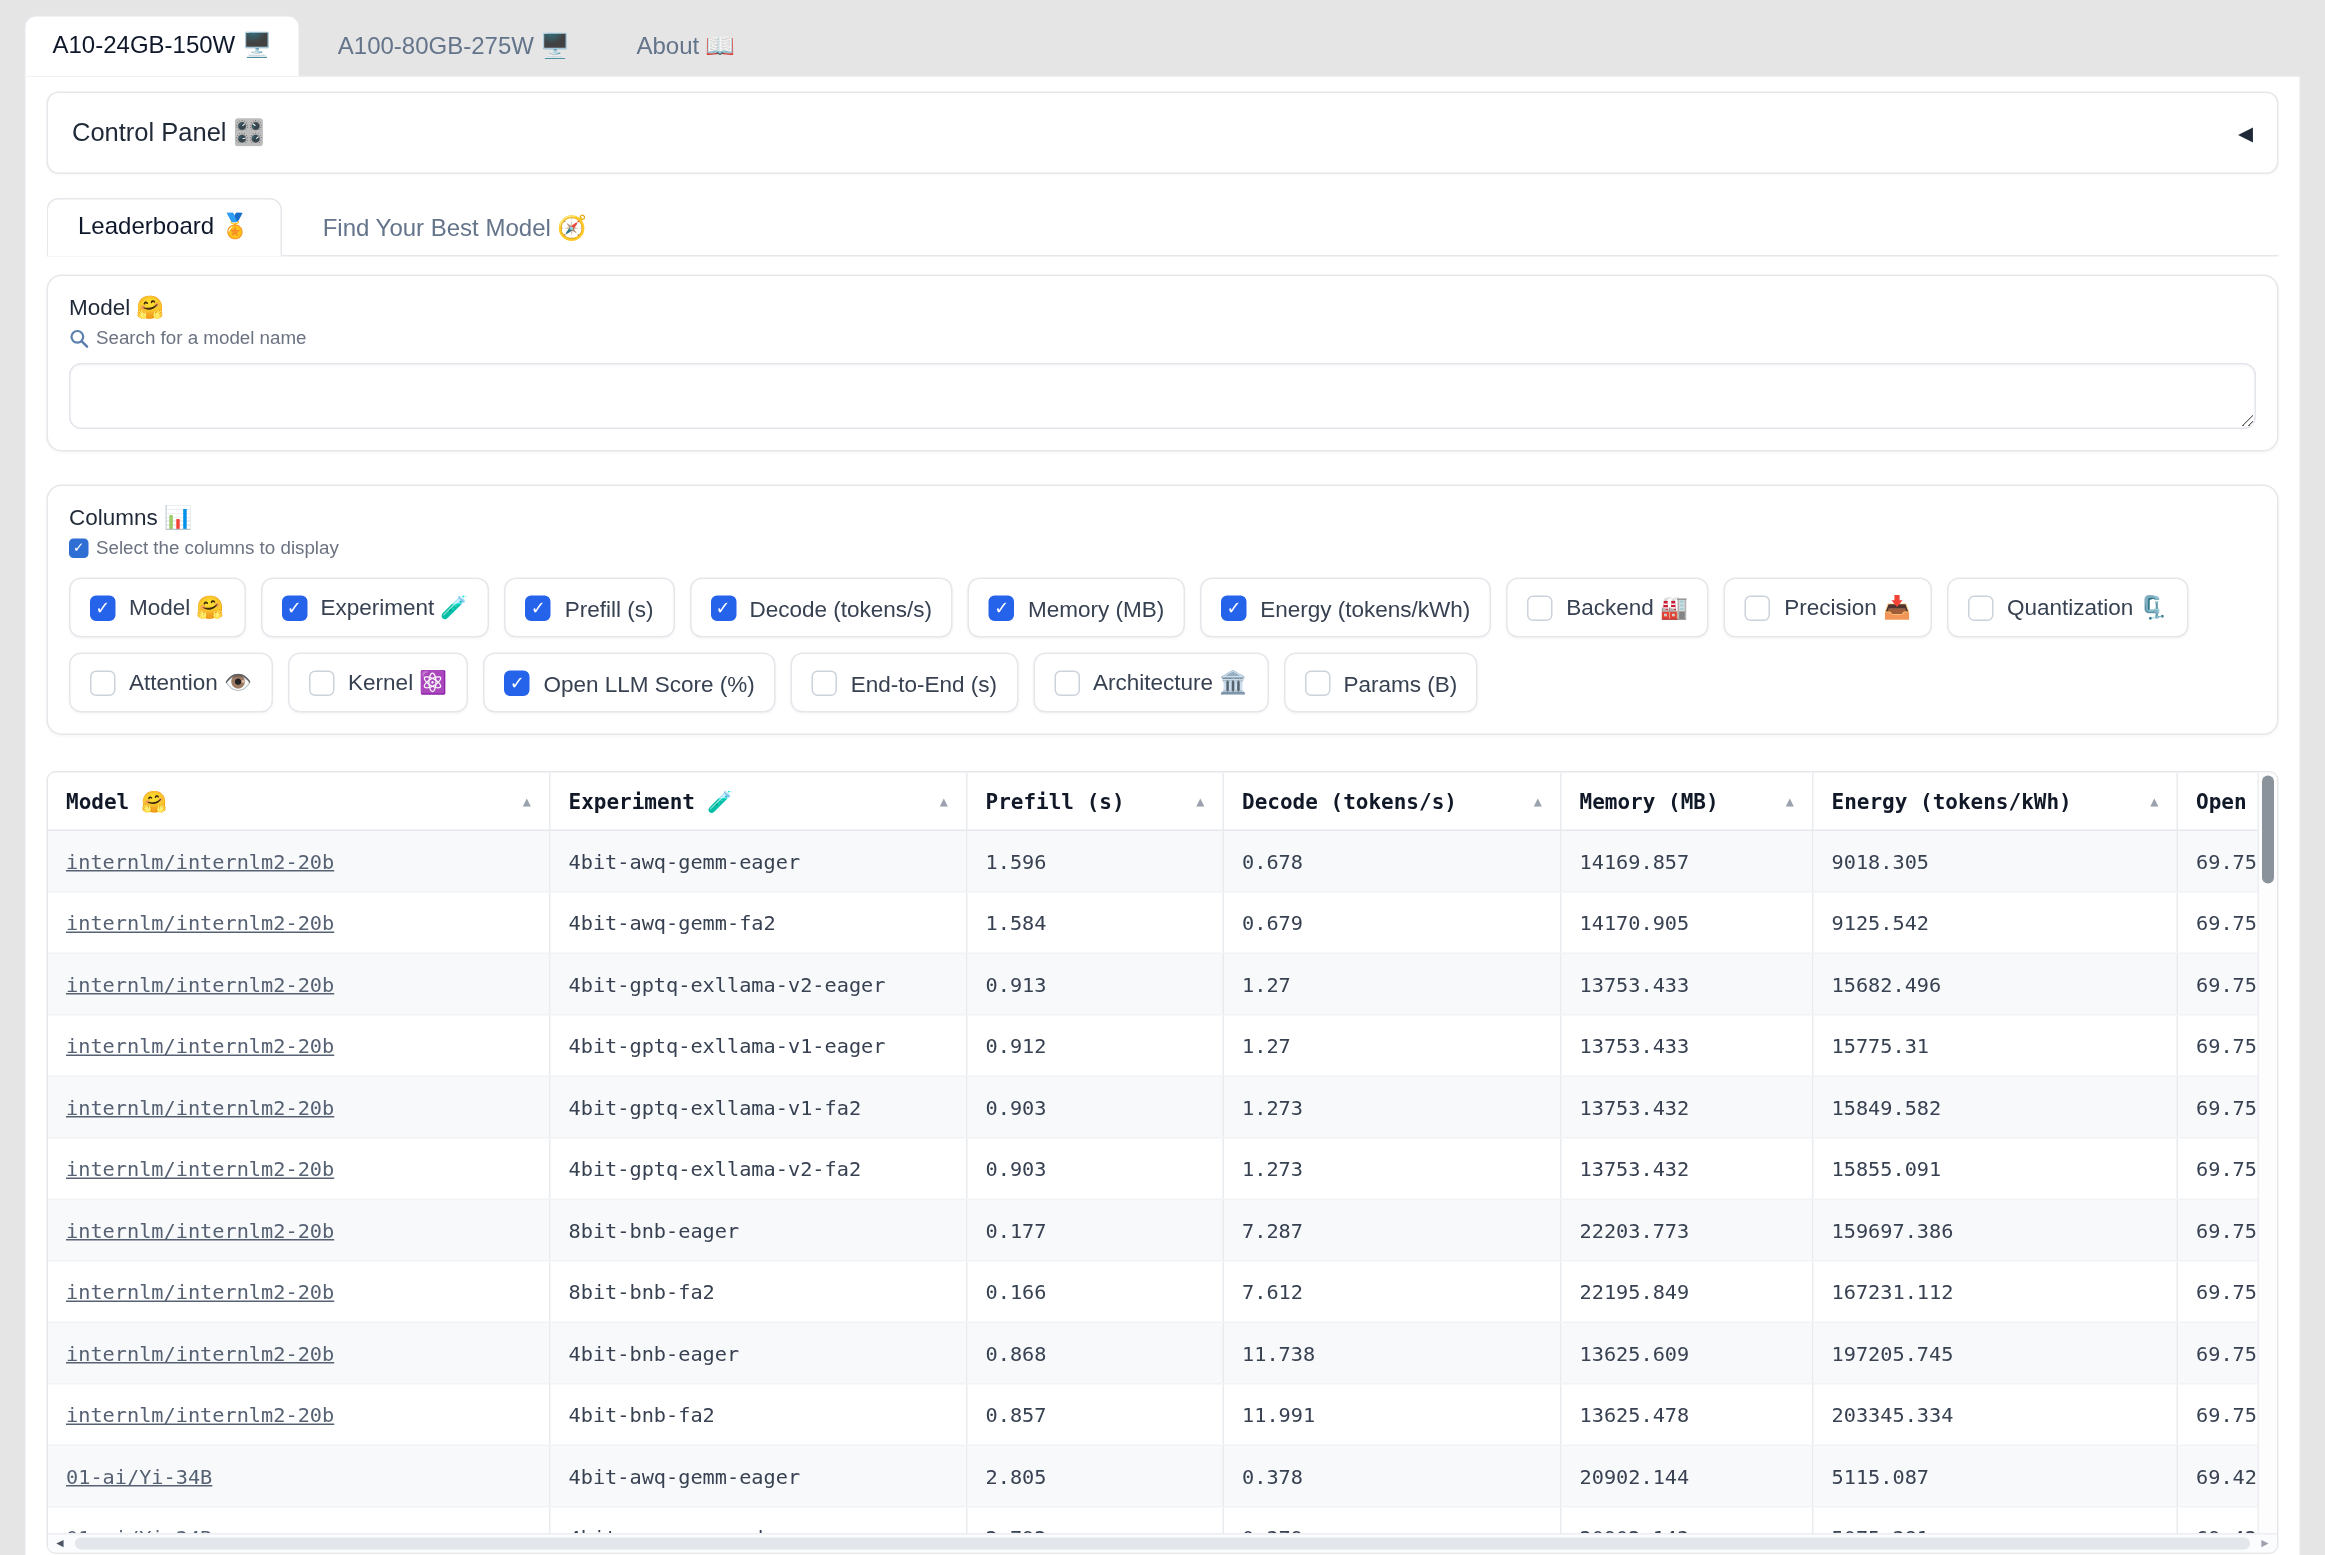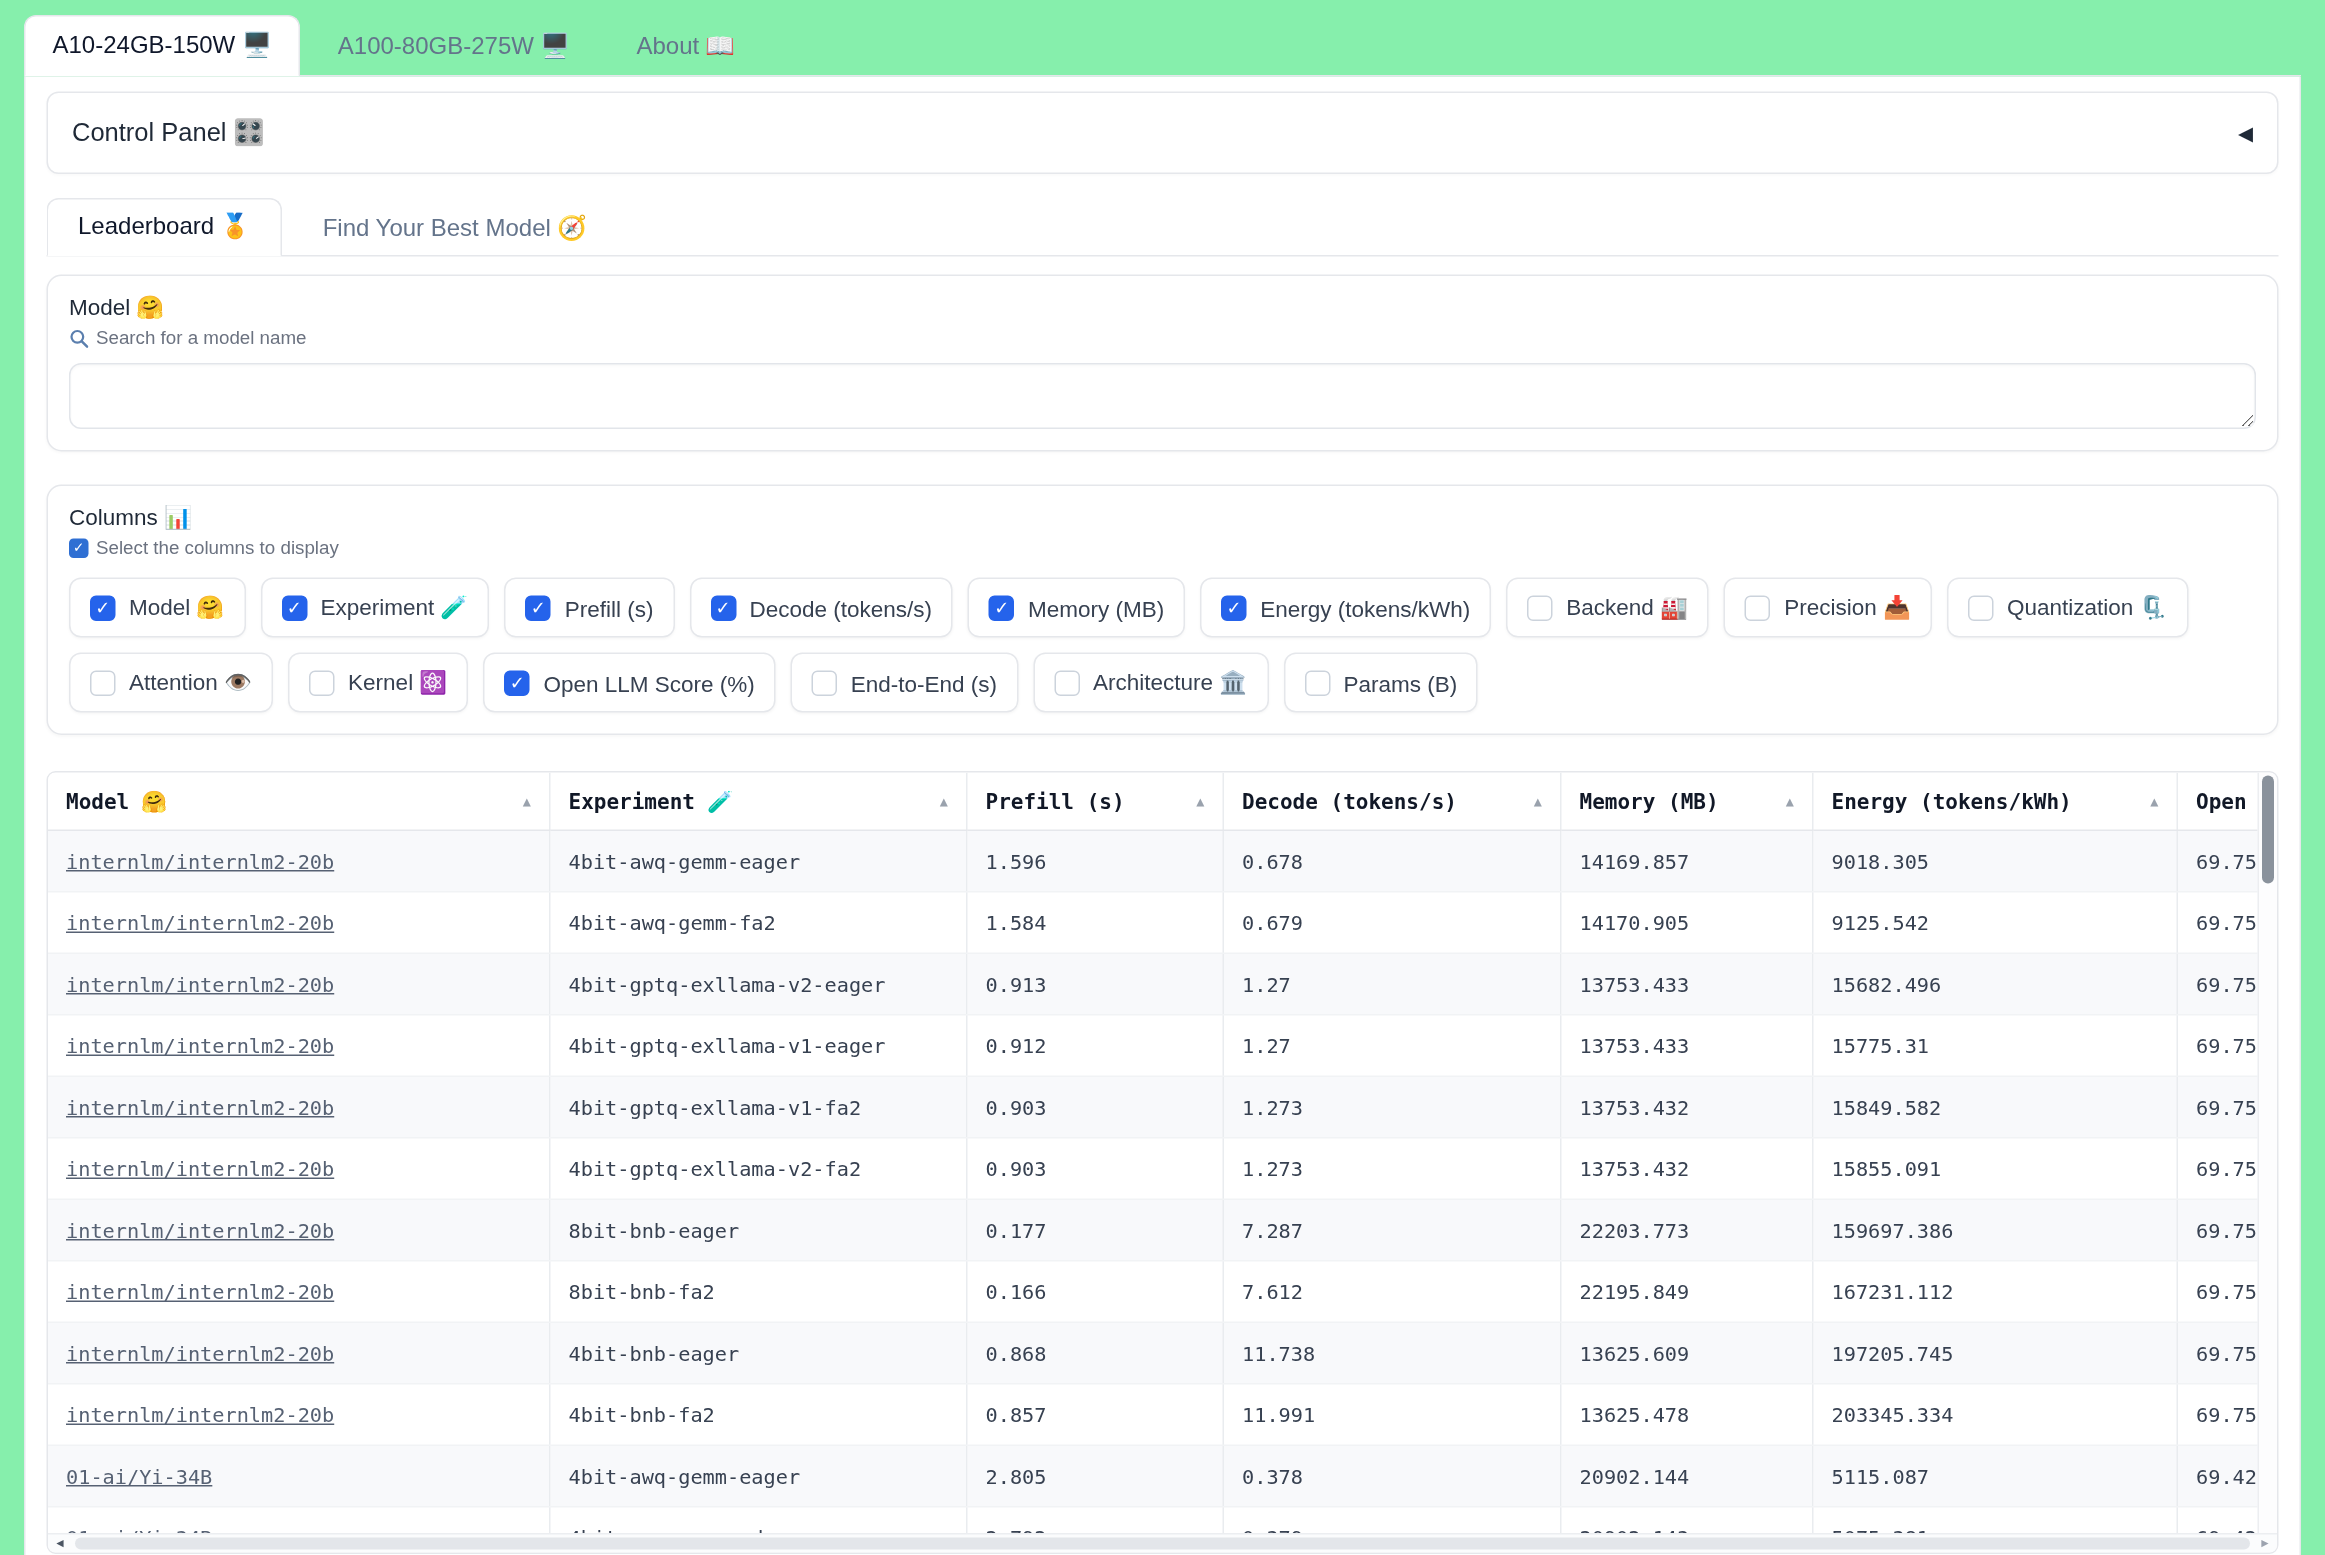--- a/index.html
+++ b/index.html
@@ -1,17 +1,17 @@
 <!DOCTYPE html>
 <html><head>
 <meta charset="utf-8">
 <style>
   html, body { margin: 0; padding: 0; background: #ffffff; }
   .viewport {
-    width: 2325px; height: 1555px; overflow: hidden; position: relative; background: #86efac;
+    width: 2325px; height: 1555px; overflow: hidden; position: relative; background: #e5e5e5;
   }
   .page {
     width: 1550px; height: 1037px; transform: scale(1.5); transform-origin: 0 0;
     box-sizing: border-box; padding: 10px 16px 0 16px;
     font-family: "Liberation Sans", "DejaVu Sans", sans-serif;
     color: #1f2937; font-size: 15px;
   }
 
   
   .tabbar { display: flex; gap: 6px; border-bottom: 1px solid #e5e7eb; position: relative; }

